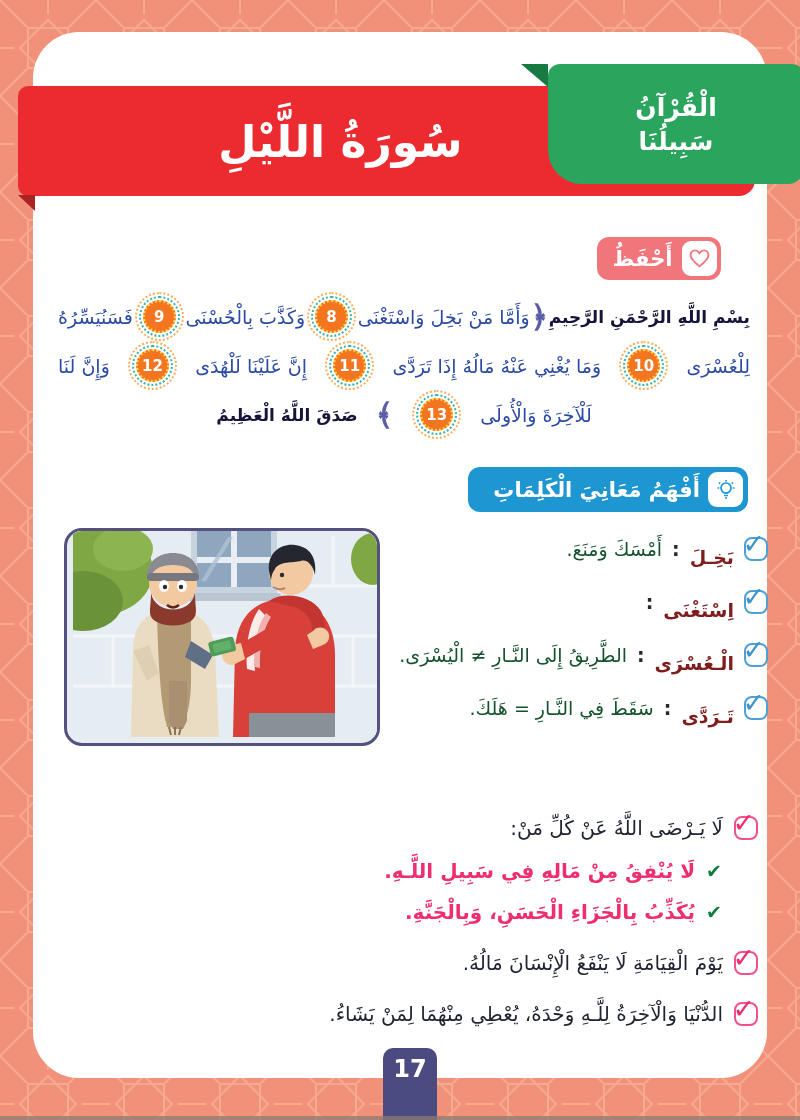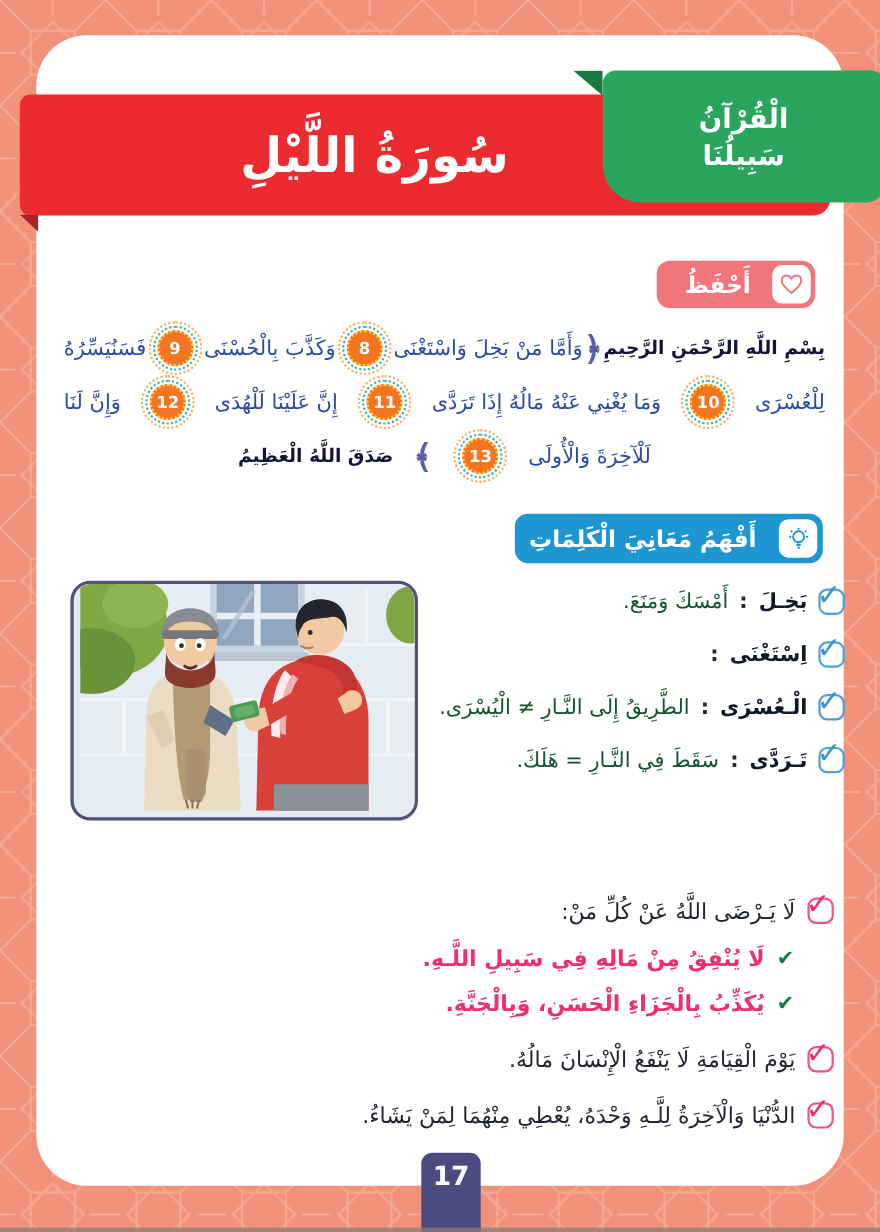--- a/index.html
+++ b/index.html
@@ -13,55 +13,55 @@
   .banner{position:absolute;left:18px;top:86px;width:737px;height:110px;background:#EC2B30;border-radius:10px 16px 16px 10px;display:flex;align-items:center;justify-content:center;padding-right:140px;box-sizing:border-box;padding-left:48px;}
   .banner-title{color:#fff;font-size:44px;font-weight:bold;letter-spacing:1px;}
   .banner-fold{position:absolute;left:18px;top:195px;width:17px;height:16px;background:#A92423;clip-path:polygon(0 0,100% 0,100% 100%);}
 
   
   .badge-green{position:absolute;left:548px;top:64px;width:256px;height:120px;background:#2BA45E;border-radius:12px 12px 16px 34px;display:flex;flex-direction:column;align-items:center;justify-content:center;gap:9px;}
   .badge-green .bline{color:#fff;font-weight:bold;font-size:25px;line-height:1;}
   .badge-fold{position:absolute;left:521px;top:64px;width:27px;height:23px;background:#177A40;clip-path:polygon(100% 0,100% 100%,0 0);}
 
   
-  .memorize{position:absolute;left:597px;top:237px;width:144px;height:43px;background:#F1767B;border-radius:12px;display:flex;align-items:center;direction:rtl;padding:4px;box-sizing:border-box;gap:8px;}
+  .memorize{position:absolute;left:597px;top:237px;width:124px;height:43px;background:#F1767B;border-radius:12px;display:flex;align-items:center;direction:rtl;padding:4px;box-sizing:border-box;gap:8px;}
   .icon-sq{width:35px;height:35px;background:#fff;border-radius:9px;display:flex;align-items:center;justify-content:center;flex:none;}
   .memorize .label{flex:1;text-align:center;color:#fff;font-weight:bold;font-size:21px;padding-left:10px;}
 
   
   .verses{position:absolute;left:58px;top:292px;width:692px;direction:rtl;}
   .verse-line{display:flex;justify-content:space-between;align-items:center;min-height:49px;color:#2B4AA5;font-size:19px;font-weight:500;}
   .verse-line.centered{justify-content:center;gap:18px;}
   .vtext{white-space:nowrap;}
   .callig{color:#15153A;font-weight:bold;font-size:17px;letter-spacing:-0.5px;white-space:nowrap;}
   .bracket{color:#5B5EA6;font-size:30px;font-weight:bold;}
   .medallion{position:relative;width:33px;height:33px;border-radius:50%;background:#F4751F;border:2px dotted #FFD34D;box-sizing:border-box;display:flex;align-items:center;justify-content:center;margin:0 9px;flex:none;}
   .medallion::before{content:"";position:absolute;inset:-6px;border-radius:50%;border:2px dotted #35B6A8;}
   .medallion::after{content:"";position:absolute;inset:-10px;border-radius:50%;border:2px dotted #F9A03F;opacity:.85;}
   .mnum{color:#fff;font-weight:bold;font-size:15px;position:relative;}
 
   
   .sec{position:absolute;height:45px;border-radius:12px;display:flex;align-items:center;direction:rtl;padding:5px;box-sizing:border-box;gap:8px;}
-  .sec .label{flex:1;text-align:left;color:#fff;font-weight:bold;font-size:21px;white-space:nowrap;padding-left:8px;}
+  .sec .label{flex:1;text-align:right;color:#fff;font-weight:bold;font-size:21px;white-space:nowrap;padding-left:8px;}
   .sec-blue{left:468px;top:467px;width:280px;background:#1E96D2;}
   .sec-pink{left:420px;top:747px;width:328px;background:#EB1E79;}
 
   
   .illus{position:absolute;left:64px;top:528px;width:310px;height:212px;border:3px solid #55517E;border-radius:18px;overflow:hidden;background:#E6EDF2;}
 
   
   .vocab{position:absolute;left:378px;top:530px;width:390px;direction:rtl;display:flex;flex-direction:column;gap:15px;}
   .vrow{display:flex;align-items:center;gap:10px;font-size:19px;white-space:nowrap;min-height:33px;}
   .cbx{position:relative;width:24px;height:24px;border-radius:8px;background:#fff;box-sizing:border-box;flex:none;}
   .cbx.blue{border:2.5px solid #4D9FD6;}
   .cbx.pink{border:2.5px solid #F0508C;}
   .cbx .tick{position:absolute;right:1px;top:-9px;font-size:27px;font-weight:bold;line-height:1;}
   .cbx.blue .tick{color:#3D93CC;}
   .cbx.pink .tick{color:#EE2E6E;}
-  .vword{color:#0f172a;font-weight:bold;}
+  .vword{color:#7f1d1d;font-weight:bold;margin-top:16px;}
   .vsep{color:#26262E;font-weight:bold;}
   .vdef{color:#14532d;}
 
   
   .comp{position:absolute;left:30px;top:810px;width:740px;direction:rtl;display:flex;flex-direction:column;padding-right:12px;box-sizing:border-box;}
   .crow{display:flex;align-items:center;gap:11px;font-size:20px;color:#1F2430;min-height:36px;margin-bottom:7px;white-space:nowrap;}
   .crow.sub{margin-right:36px;color:#EE2E6E;font-weight:bold;margin-bottom:5px;}
   .crow:nth-child(4){margin-top:10px;}
   .crow:nth-child(5){margin-top:8px;}
   .gtick{color:#0E7C3F;font-size:19px;font-weight:bold;flex:none;}

